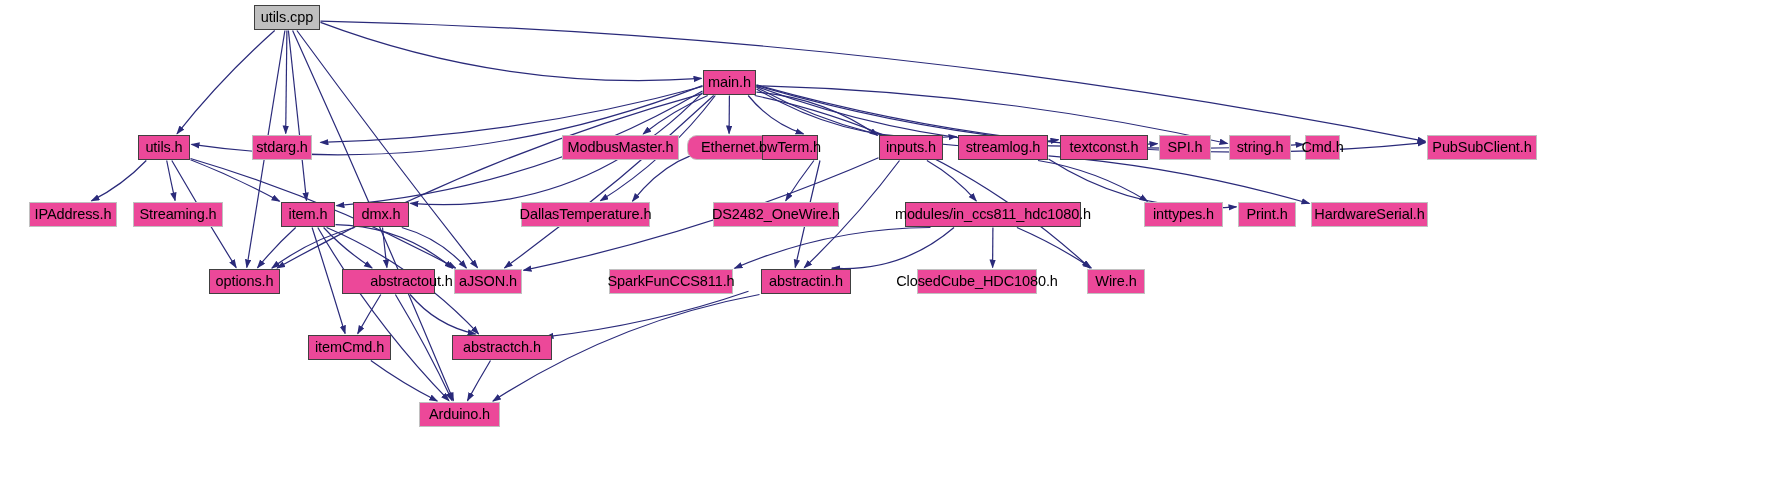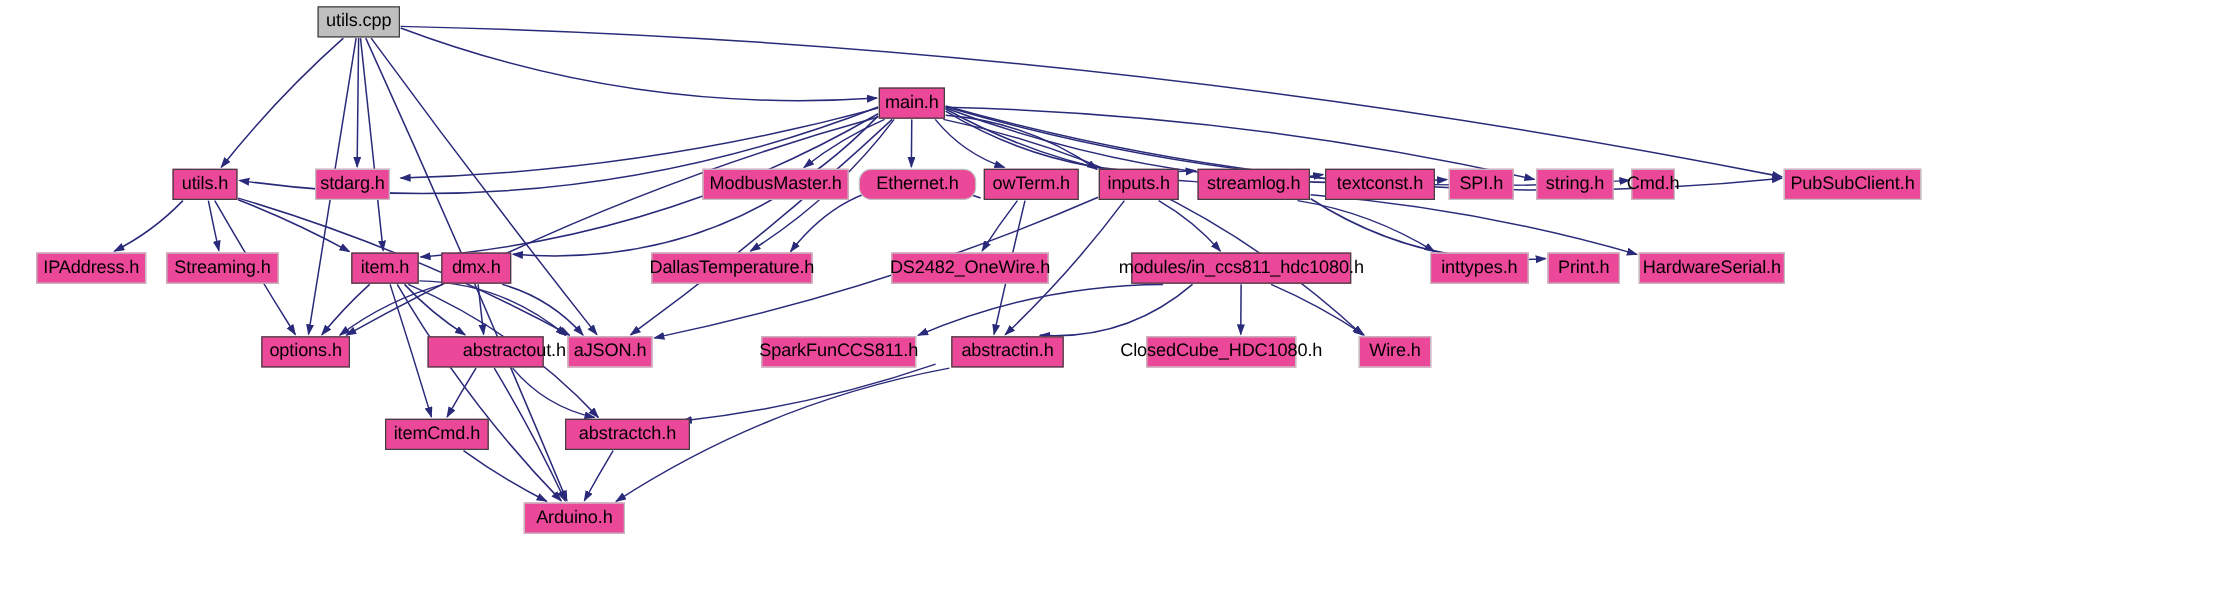--- a/index.html
+++ b/index.html
@@ -135,21 +135,21 @@
       </div>
       <div class="node" style="left: 252px; top: 135px; width: 60px;">
         <span>stdarg.h</span>
       </div>
       <div class="node" style="left: 562px; top: 135px; width: 117px;">
         <span>ModbusMaster.h</span>
       </div>
       <div class="node" style="left: 687px; top: 135px; width: 94px; border-radius: 10px;">
         <span>Ethernet.h</span>
       </div>
-      <div class="node strong" style="left: 787px; top: 135px; width: 76px;">
+      <div class="node strong" style="left: 762px; top: 135px; width: 56px;">
         <span>owTerm.h</span>
       </div>
       <div class="node strong" style="left: 879px; top: 135px; width: 64px;">
         <span>inputs.h</span>
       </div>
       <div class="node strong" style="left: 958px; top: 135px; width: 90px;">
         <span>streamlog.h</span>
       </div>
       <div class="node strong" style="left: 1060px; top: 135px; width: 88px;">
         <span>textconst.h</span>

